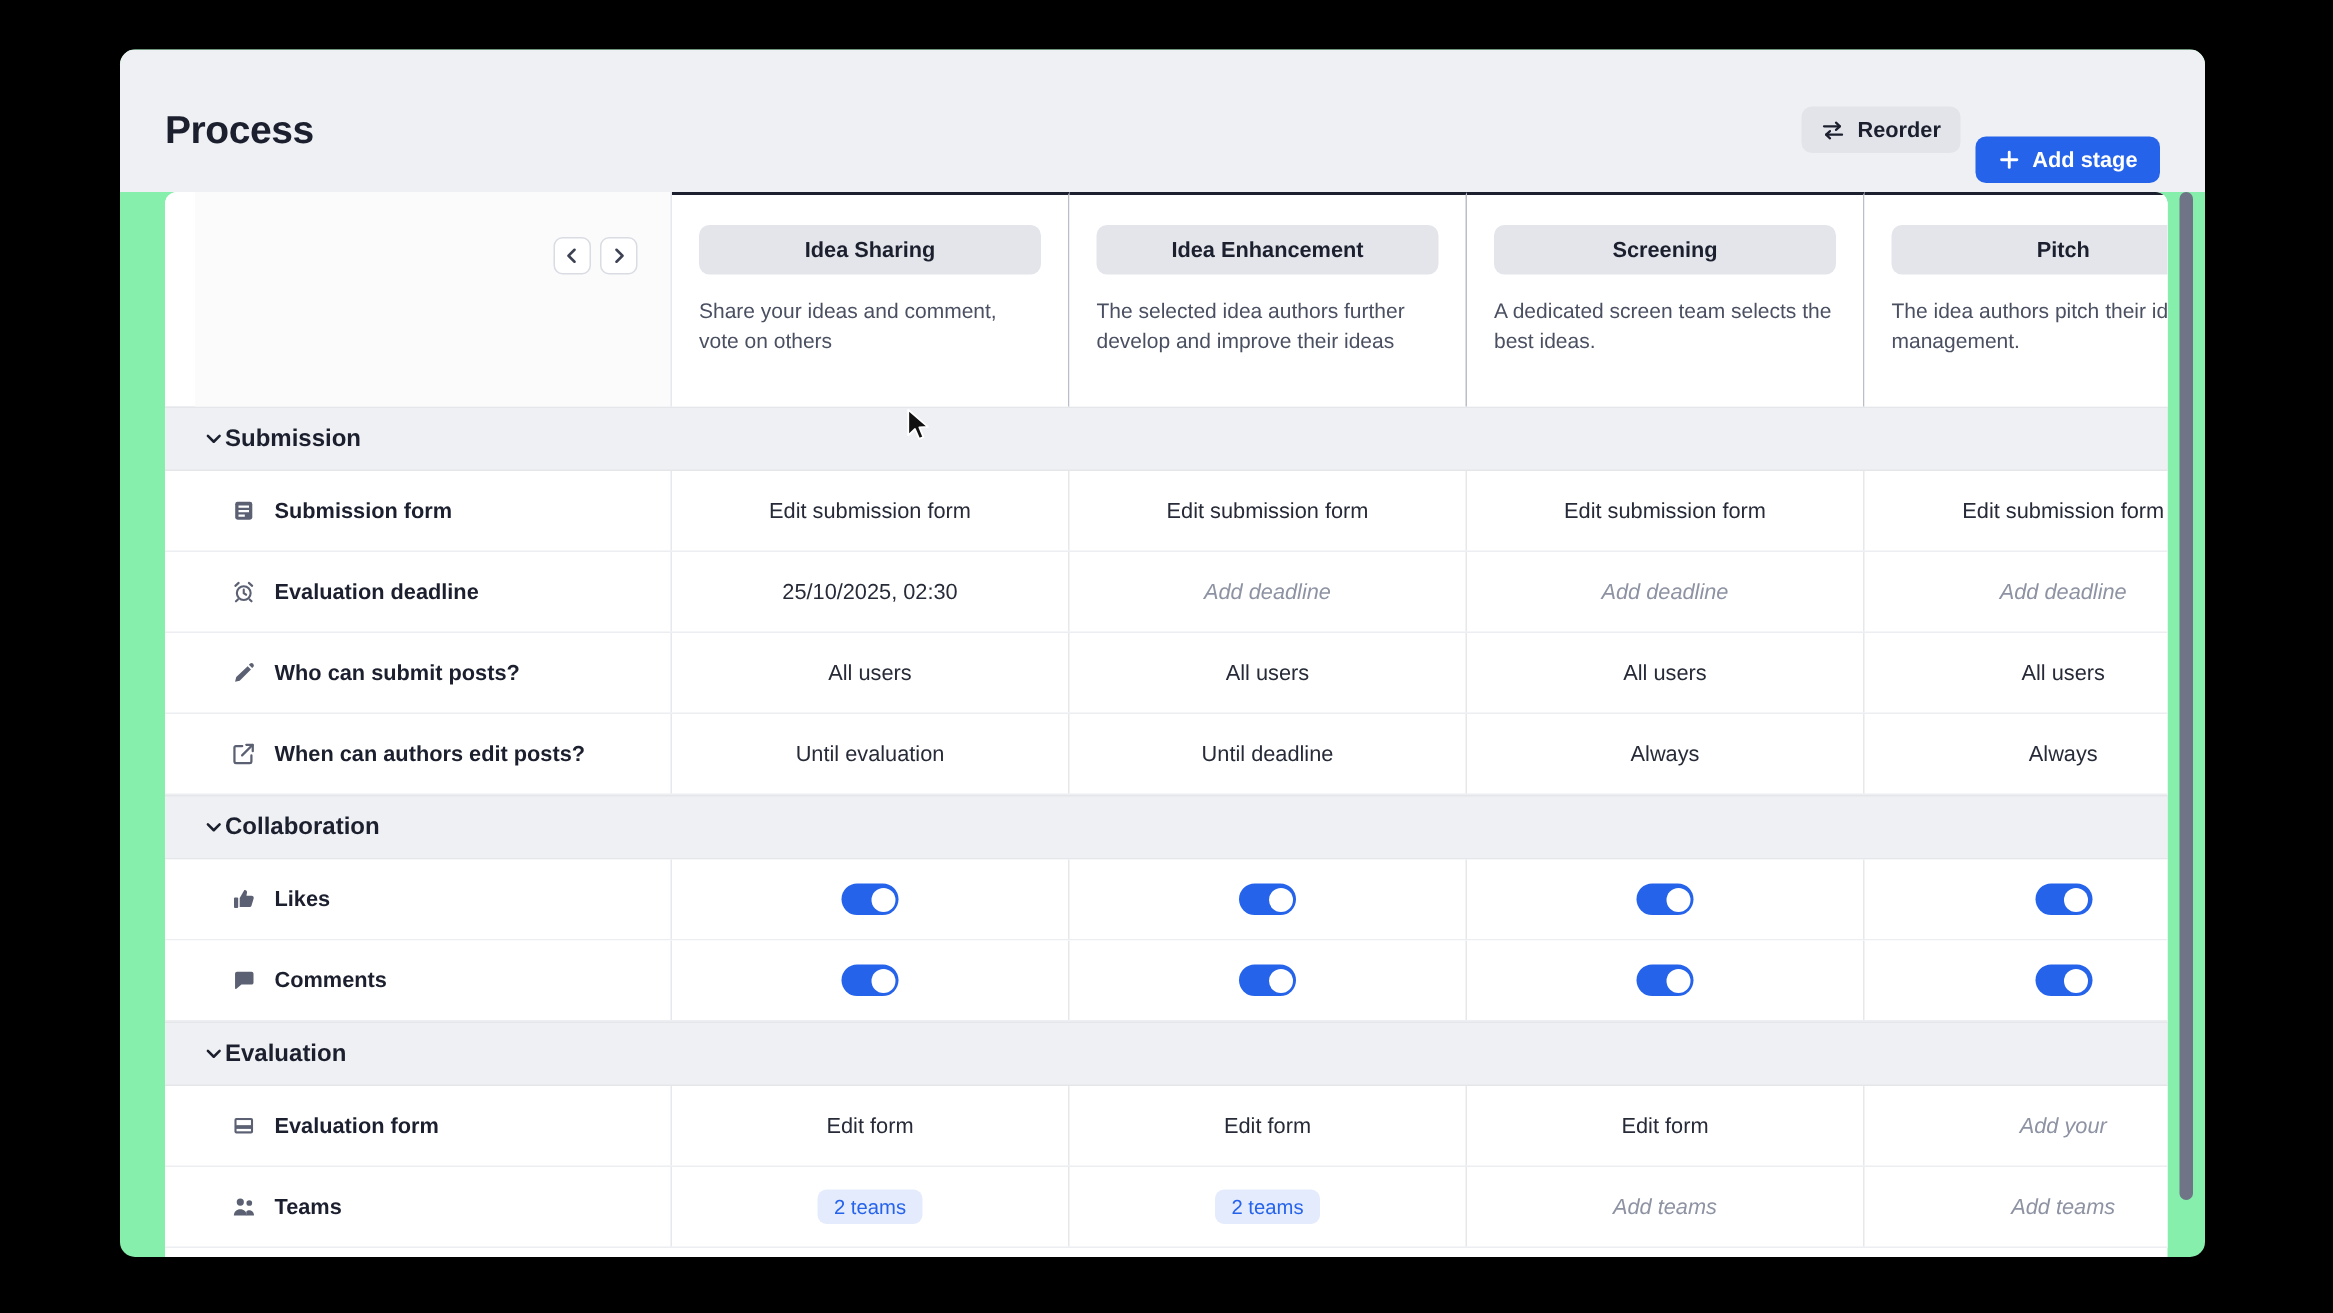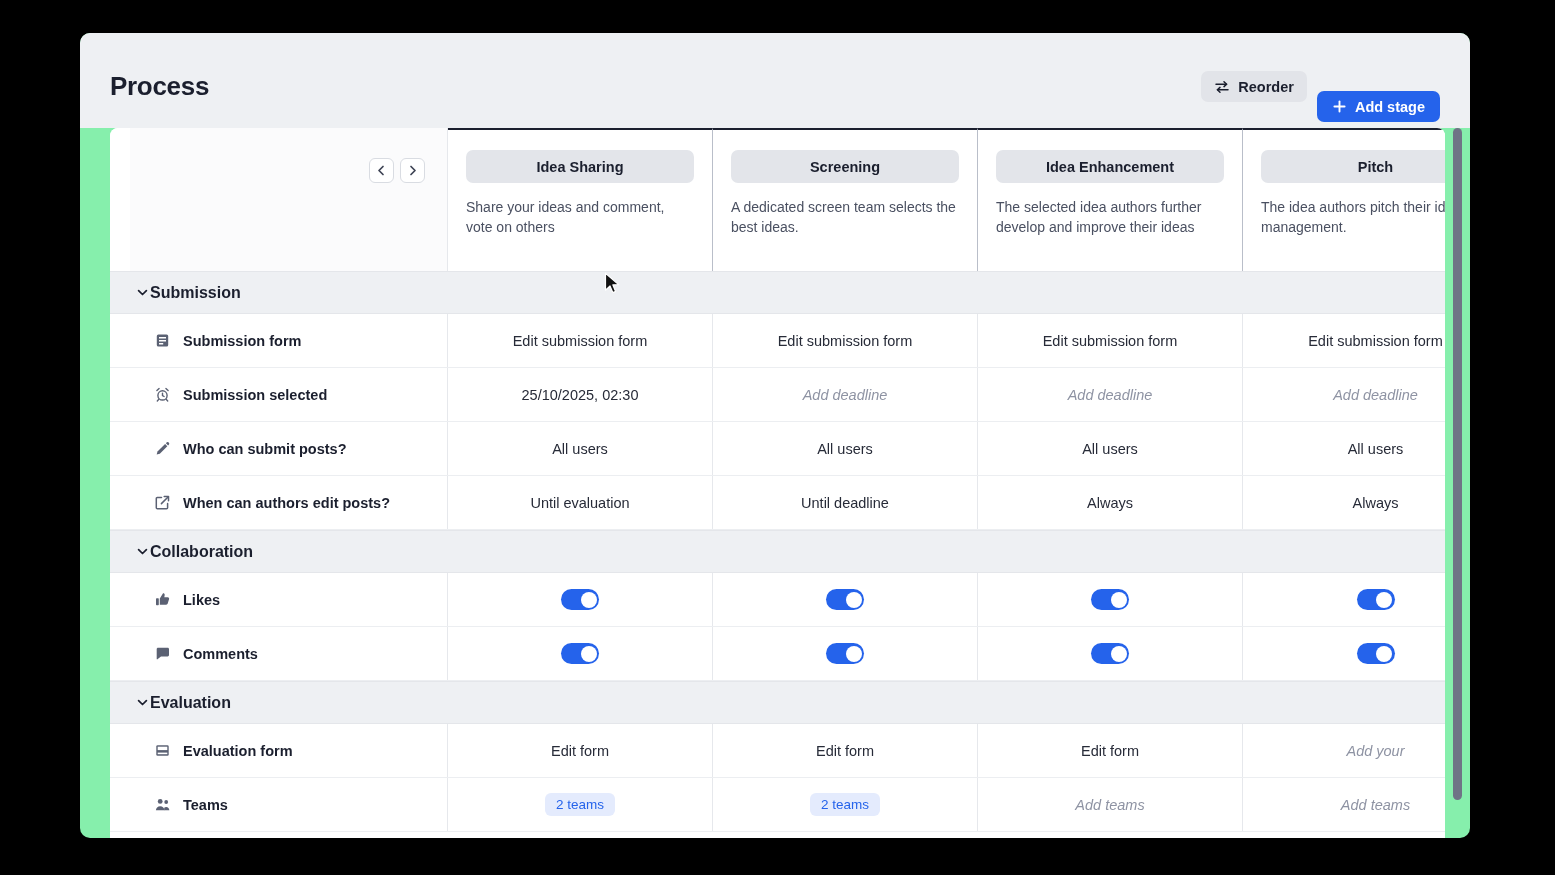--- a/index.html
+++ b/index.html
@@ -337,27 +337,27 @@
           </button>
         </div>
       </div>
 
       <div class="cell-stage stage-col">
         <div class="stage-chip">Idea Sharing</div>
         <div class="stage-desc">Share your ideas and comment, vote on others</div>
       </div>
 
       <div class="cell-stage stage-col">
+        <div class="stage-chip">Idea Enhancement</div>
+        <div class="stage-desc">The selected idea authors further develop and improve their ideas</div>
+      </div>
+
+      <div class="cell-stage stage-col">
         <div class="stage-chip">Screening</div>
         <div class="stage-desc">A dedicated screen team selects the best ideas.</div>
-      </div>
-
-      <div class="cell-stage stage-col">
-        <div class="stage-chip">Idea Enhancement</div>
-        <div class="stage-desc">The selected idea authors further develop and improve their ideas</div>
       </div>
 
       <div class="cell-stage stage-col">
         <div class="stage-chip">Pitch</div>
         <div class="stage-desc">The idea authors pitch their ideas to management.</div>
       </div>
     </div>
 
     <div id="table-body">
         <div class="section-row">
@@ -400,21 +400,21 @@
             <span class="row-icon">
               <svg width="15" height="15" viewBox="0 0 15 15" fill="none" stroke="currentColor" stroke-width="1.4" stroke-linecap="round">
                 <circle cx="7.5" cy="8.4" r="4.6"></circle>
                 <path d="M7.5 6.1v2.4l1.6 1"></path>
                 <path d="M1.9 3.6 4.1 1.6"></path>
                 <path d="M13.1 3.6 10.9 1.6"></path>
                 <path d="M3.6 12.6 2.3 13.9"></path>
                 <path d="M11.4 12.6l1.3 1.3"></path>
               </svg>
             </span>
-            <span class="row-label-text">Submission selected</span>
+            <span class="row-label-text">Evaluation deadline</span>
           </div>
           <div class="cell-stage">
             <span>25/10/2025, 02:30</span>
           </div>
           <div class="cell-stage">
             <span class="value-placeholder">Add deadline</span>
           </div>
           <div class="cell-stage">
             <span class="value-placeholder">Add deadline</span>
           </div>

